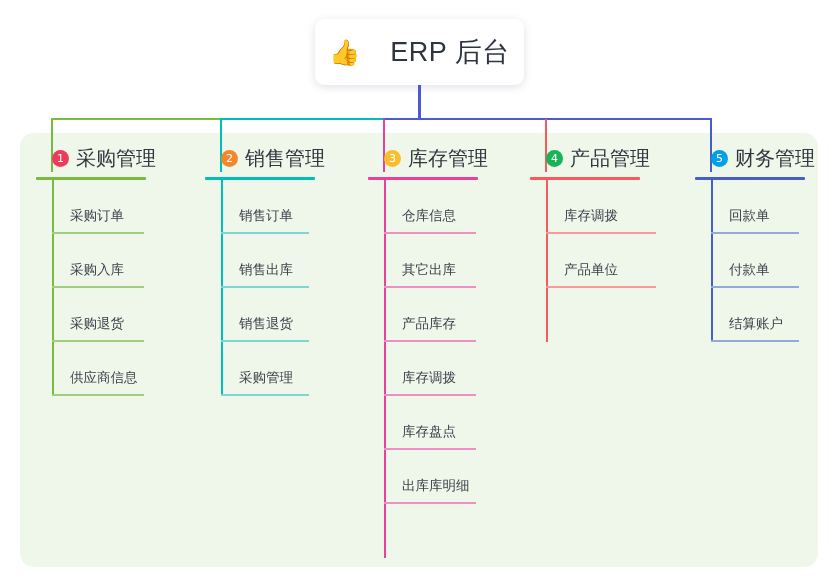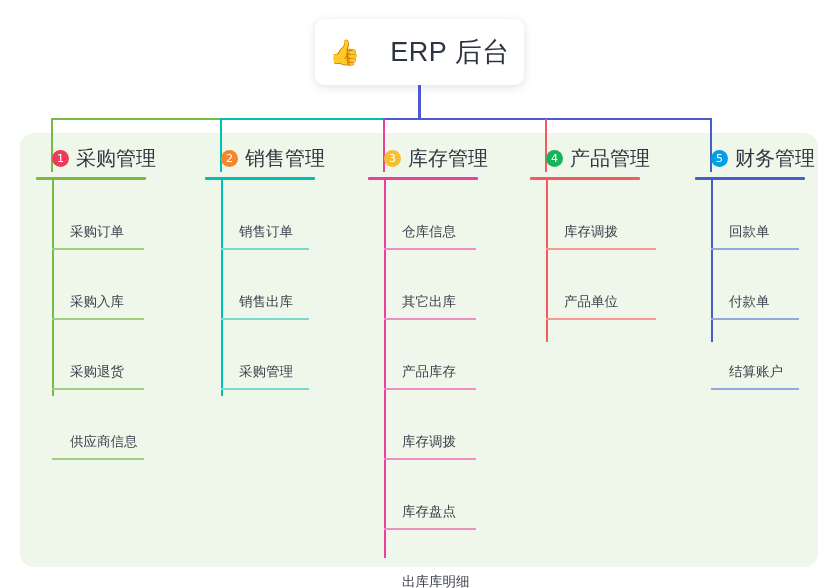--- a/index.html
+++ b/index.html
@@ -105,21 +105,21 @@
     padding-left: 16px;
   }
   .spine {
     position: absolute;
     left: 16px;
     top: 0;
     width: 1.6px;
   }
   .leaf {
     position: relative;
-    height: 70px;
+    height: 54px;
     padding-left: 18px;
   }
   .leaf-text {
     position: absolute;
     left: 18px;
     bottom: 9px;
     font-size: 13.5px;
     color: #3a3f4a;
     white-space: nowrap;
   }
@@ -192,20 +192,24 @@
           <div class="spine" style="background: rgb(0, 191, 179); height: 216px;"></div>
           <div class="leaf">
             <span class="leaf-text">销售订单</span>
             <div class="leaf-rule" style="background: rgb(127, 214, 206); width: 88px;"></div>
           </div>
           <div class="leaf">
             <span class="leaf-text">销售出库</span>
             <div class="leaf-rule" style="background: rgb(127, 214, 206); width: 88px;"></div>
           </div>
           <div class="leaf">
+            <span class="leaf-text">销售退货</span>
+            <div class="leaf-rule" style="background: rgb(127, 214, 206); width: 88px;"></div>
+          </div>
+          <div class="leaf">
             <span class="leaf-text">采购管理</span>
             <div class="leaf-rule" style="background: rgb(127, 214, 206); width: 88px;"></div>
           </div>
         </div>
       </div>
       <div class="branch" style="left: 368px;">
         <div class="branch-header">
           <span class="badge" style="background: rgb(247, 191, 46);">3</span>
           <span class="branch-title">库存管理</span>
         </div>

